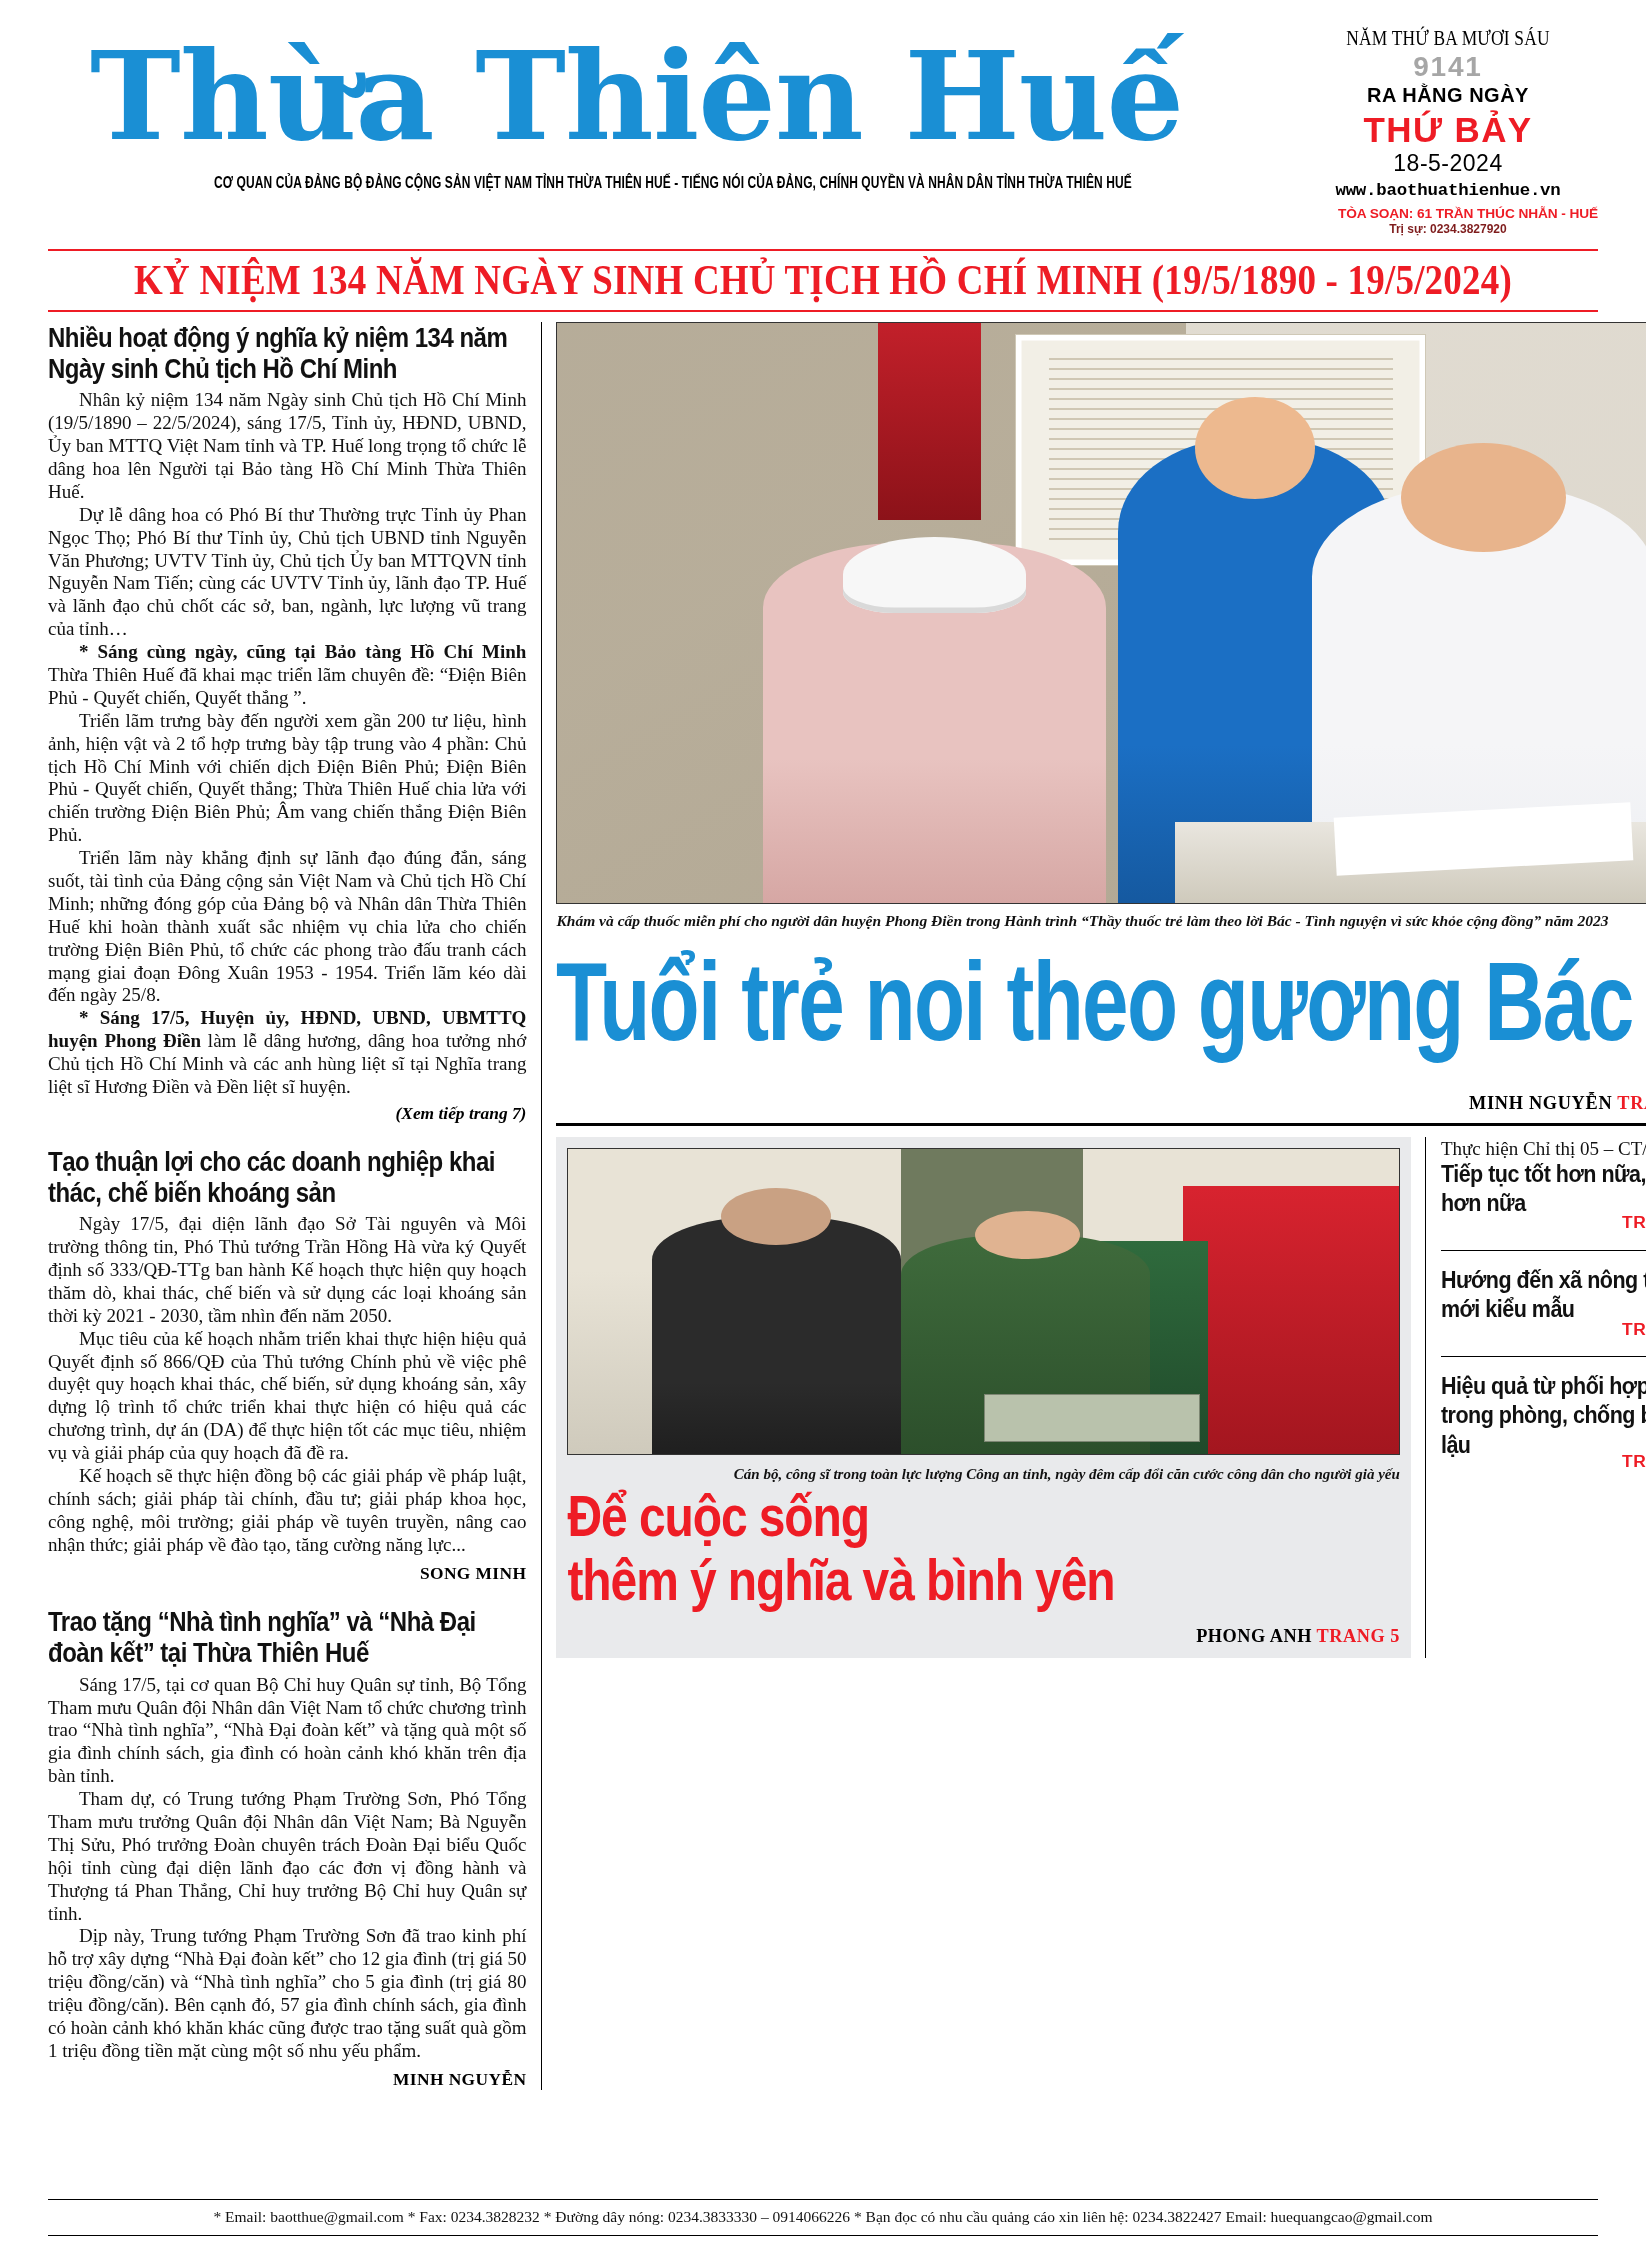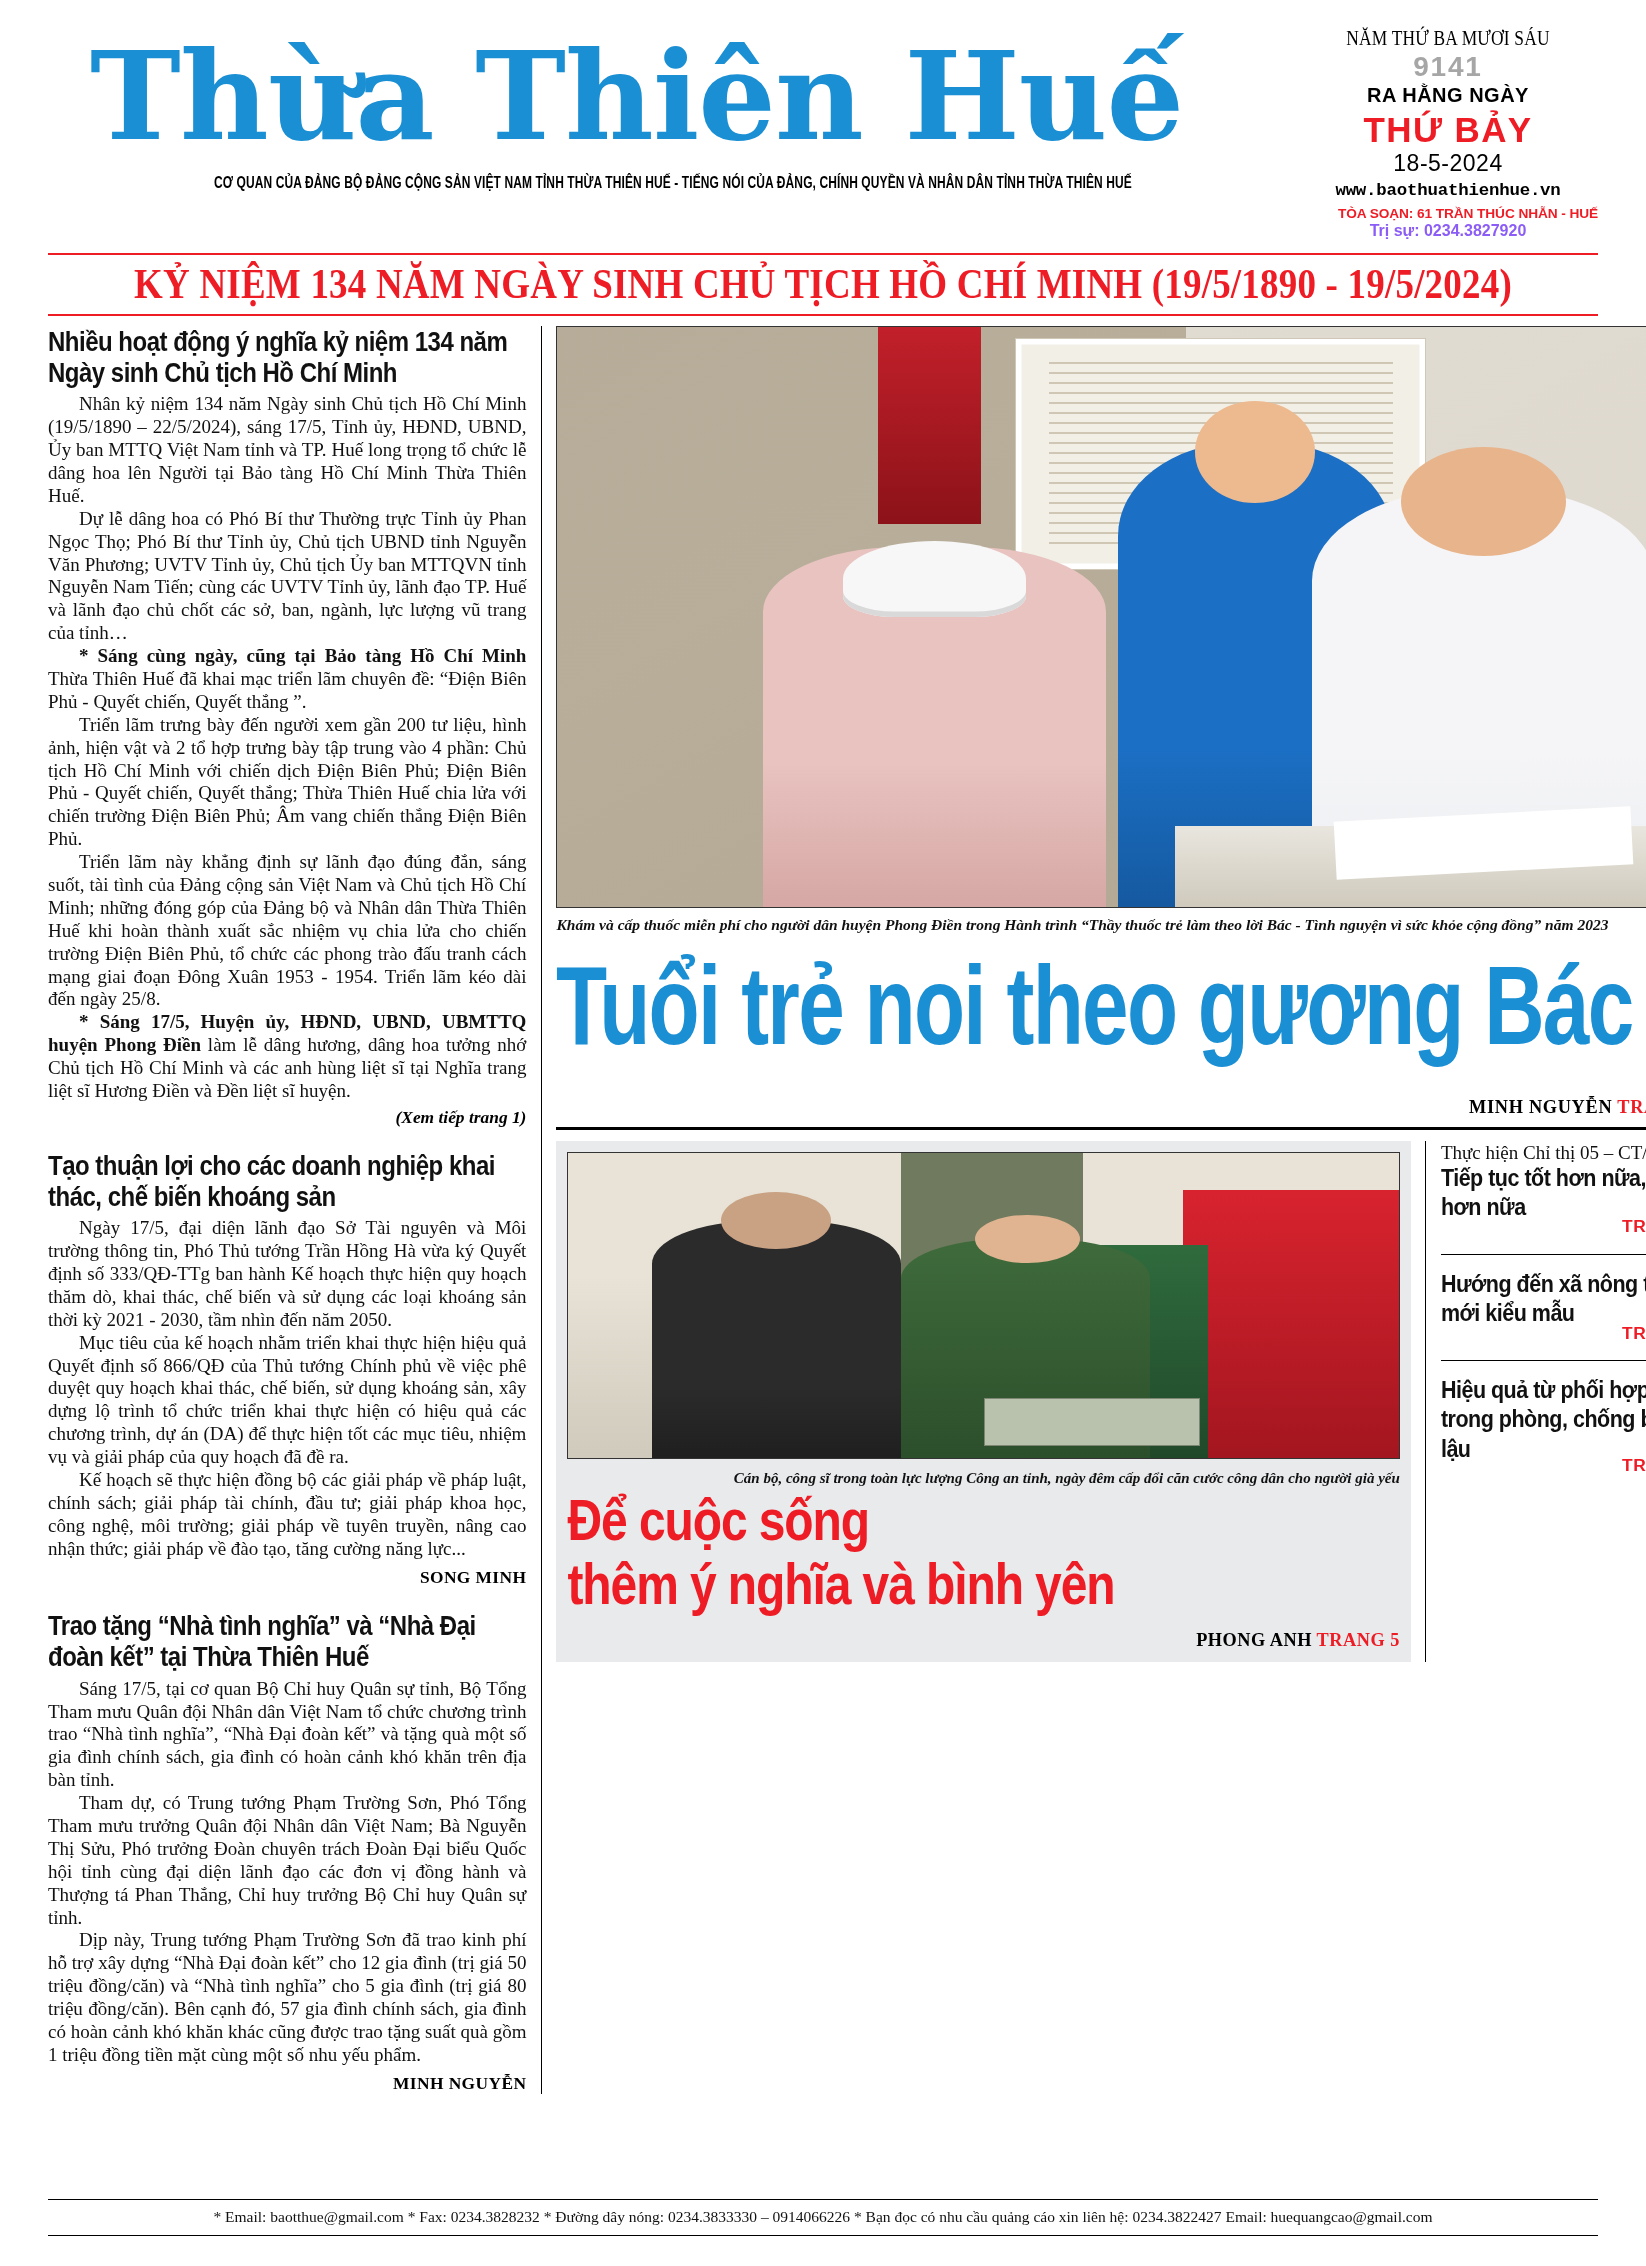--- a/index.html
+++ b/index.html
@@ -82,22 +82,22 @@
   }
   .mr-addr {
     font-family: "Liberation Sans", sans-serif;
     font-weight: bold; font-size: 13.7px;
     color: #ee1c25; letter-spacing: -0.1px;
     line-height: 1.25;
     text-align: right;
   }
   .mr-phone {
     font-family: "Liberation Sans", sans-serif;
-    font-weight: bold; font-size: 16px;
-    color: #8b5cf6;
+    font-weight: bold; font-size: 12px;
+    color: #7f1d1d;
   }
 
   
   .banner-rule-top {
     border-top: 2.3px solid #ee1c25;
     margin-top: 12.8px;
   }
   .banner {
     text-align: center;
     color: #ee1c25;
@@ -366,21 +366,21 @@
       <div>
         <div class="art-head">Nhiều hoạt động ý nghĩa kỷ niệm 134 năm Ngày sinh Chủ tịch Hồ Chí Minh</div>
         <div class="art-body">
           <p>Nhân kỷ niệm 134 năm Ngày sinh Chủ tịch Hồ Chí Minh (19/5/1890 – 22/5/2024), sáng 17/5, Tỉnh ủy, HĐND, UBND, Ủy ban MTTQ Việt Nam tỉnh và TP. Huế long trọng tổ chức lễ dâng hoa lên Người tại Bảo tàng Hồ Chí Minh Thừa Thiên Huế.</p>
           <p>Dự lễ dâng hoa có Phó Bí thư Thường trực Tỉnh ủy Phan Ngọc Thọ; Phó Bí thư Tỉnh ủy, Chủ tịch UBND tỉnh Nguyễn Văn Phương; UVTV Tỉnh ủy, Chủ tịch Ủy ban MTTQVN tỉnh Nguyễn Nam Tiến; cùng các UVTV Tỉnh ủy, lãnh đạo TP. Huế và lãnh đạo chủ chốt các sở, ban, ngành, lực lượng vũ trang của tỉnh…</p>
           <p><b>* Sáng cùng ngày, cũng tại Bảo tàng Hồ Chí Minh</b><span> Thừa Thiên Huế đã khai mạc triển lãm chuyên đề: “Điện Biên Phủ - Quyết chiến, Quyết thắng ”.</span></p>
           <p>Triển lãm trưng bày đến người xem gần 200 tư liệu, hình ảnh, hiện vật và 2 tổ hợp trưng bày tập trung vào 4 phần: Chủ tịch Hồ Chí Minh với chiến dịch Điện Biên Phủ; Điện Biên Phủ - Quyết chiến, Quyết thắng; Thừa Thiên Huế chia lửa với chiến trường Điện Biên Phủ; Âm vang chiến thắng Điện Biên Phủ.</p>
           <p>Triển lãm này khẳng định sự lãnh đạo đúng đắn, sáng suốt, tài tình của Đảng cộng sản Việt Nam và Chủ tịch Hồ Chí Minh; những đóng góp của Đảng bộ và Nhân dân Thừa Thiên Huế khi hoàn thành xuất sắc nhiệm vụ chia lửa cho chiến trường Điện Biên Phủ, tổ chức các phong trào đấu tranh cách mạng giai đoạn Đông Xuân 1953 - 1954. Triển lãm kéo dài đến ngày 25/8.</p>
           <p><b>* Sáng 17/5, Huyện ủy, HĐND, UBND, UBMTTQ huyện Phong Điền</b><span> làm lễ dâng hương, dâng hoa tưởng nhớ Chủ tịch Hồ Chí Minh và các anh hùng liệt sĩ tại Nghĩa trang liệt sĩ Hương Điền và Đền liệt sĩ huyện.</span></p>
         </div>
-        <div class="contd">(Xem tiếp trang 1)</div>
+        <div class="contd">(Xem tiếp trang 7)</div>
       </div>
 
       <div class="art-gap"></div>
 
       <div>
         <div class="art-head">Tạo thuận lợi cho các doanh nghiệp khai thác, chế biến khoáng sản</div>
         <div class="art-body">
           <p>Ngày 17/5, đại diện lãnh đạo Sở Tài nguyên và Môi trường thông tin, Phó Thủ tướng Trần Hồng Hà vừa ký Quyết định số 333/QĐ-TTg ban hành Kế hoạch thực hiện quy hoạch thăm dò, khai thác, chế biến và sử dụng các loại khoáng sản thời kỳ 2021 - 2030, tầm nhìn đến năm 2050.</p>
           <p>Mục tiêu của kế hoạch nhằm triển khai thực hiện hiệu quả Quyết định số 866/QĐ của Thủ tướng Chính phủ về việc phê duyệt quy hoạch khai thác, chế biến, sử dụng khoáng sản, xây dựng lộ trình tổ chức triển khai thực hiện có hiệu quả các chương trình, dự án (DA) để thực hiện tốt các mục tiêu, nhiệm vụ và giải pháp của quy hoạch đã đề ra.</p>
           <p>Kế hoạch sẽ thực hiện đồng bộ các giải pháp về pháp luật, chính sách; giải pháp tài chính, đầu tư; giải pháp khoa học, công nghệ, môi trường; giải pháp về tuyên truyền, nâng cao nhận thức; giải pháp về đào tạo, tăng cường năng lực...</p>

